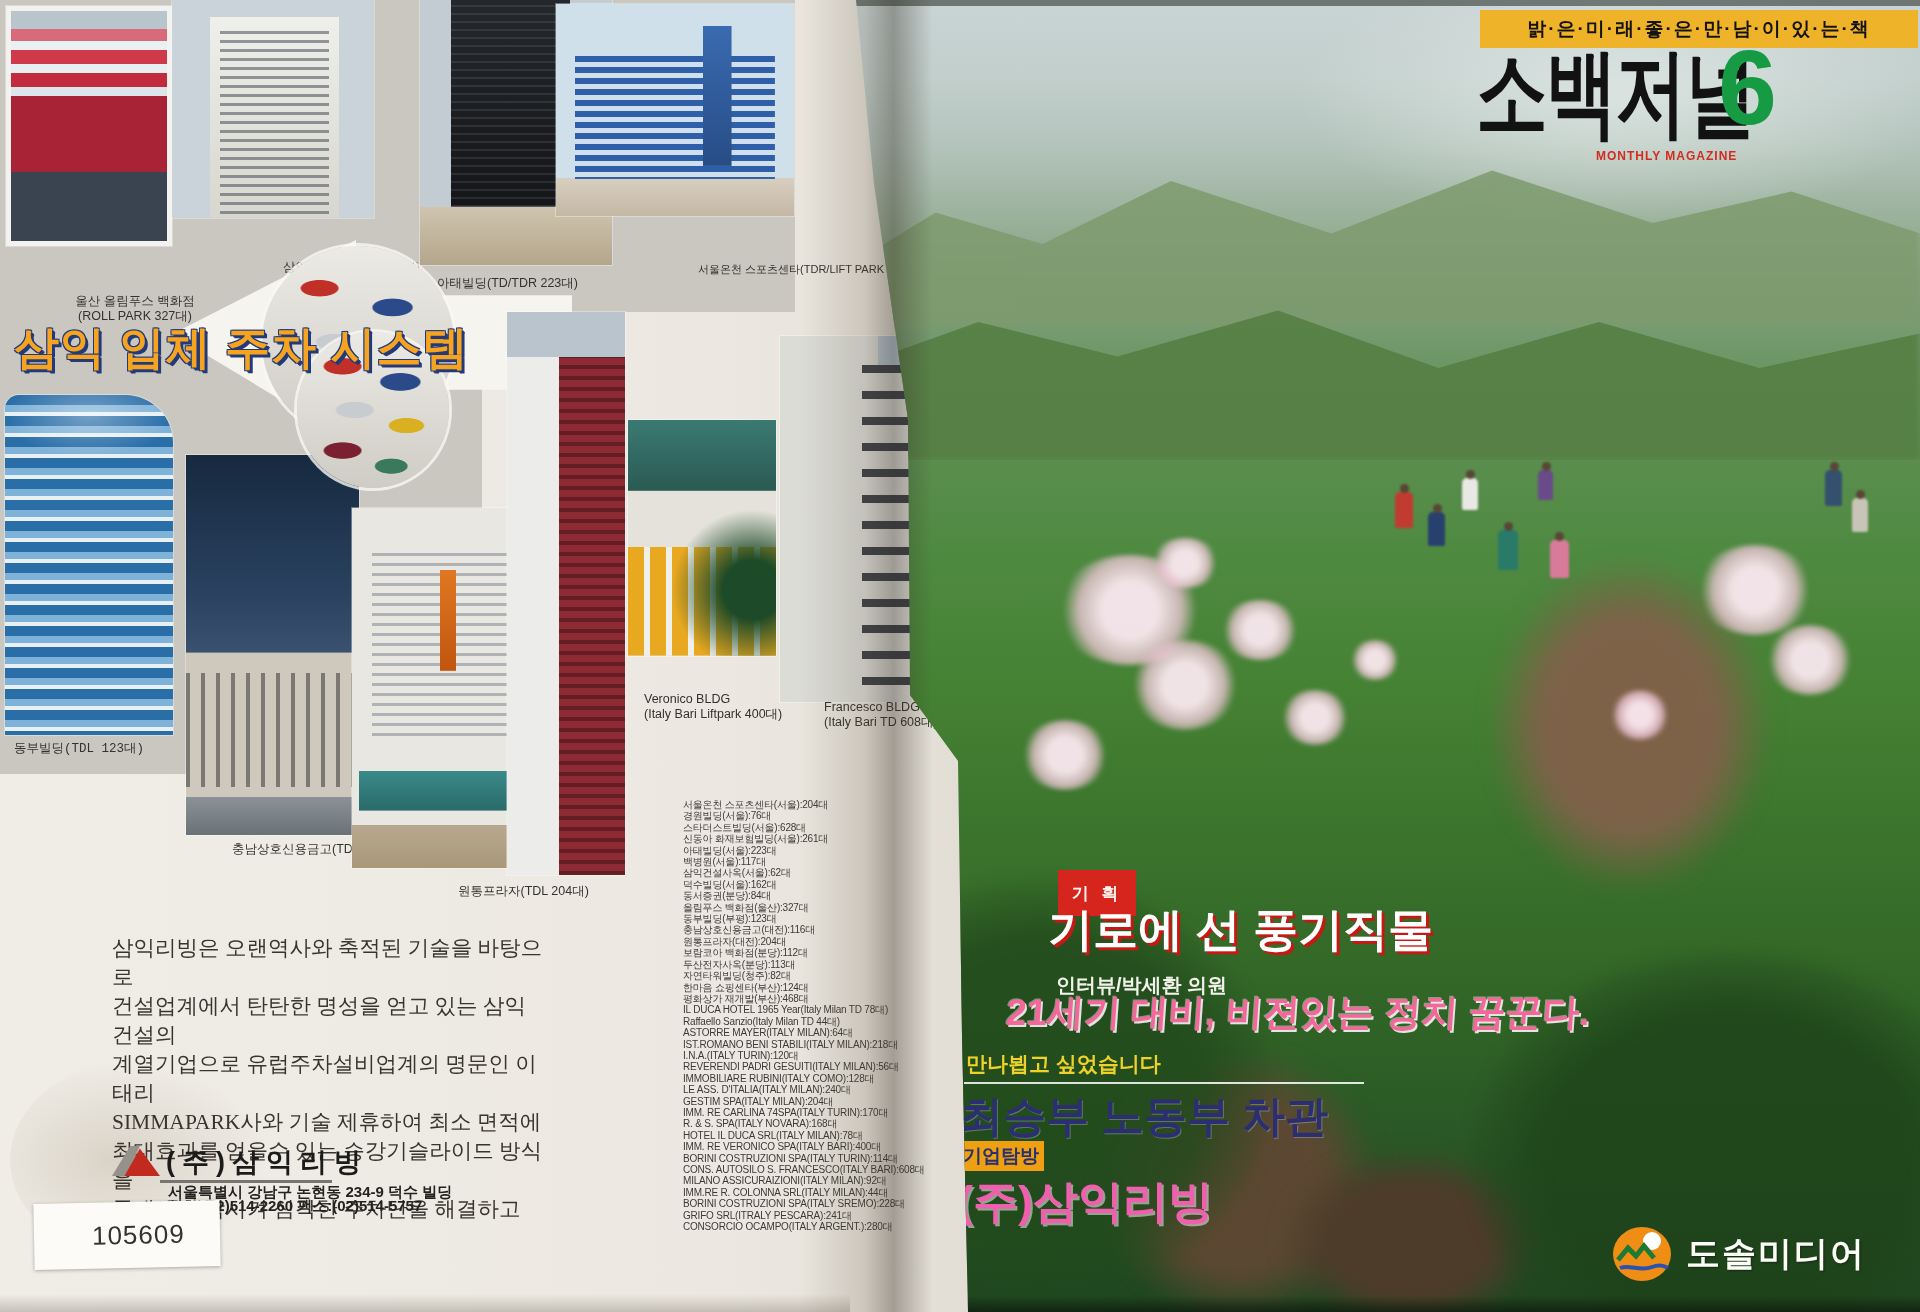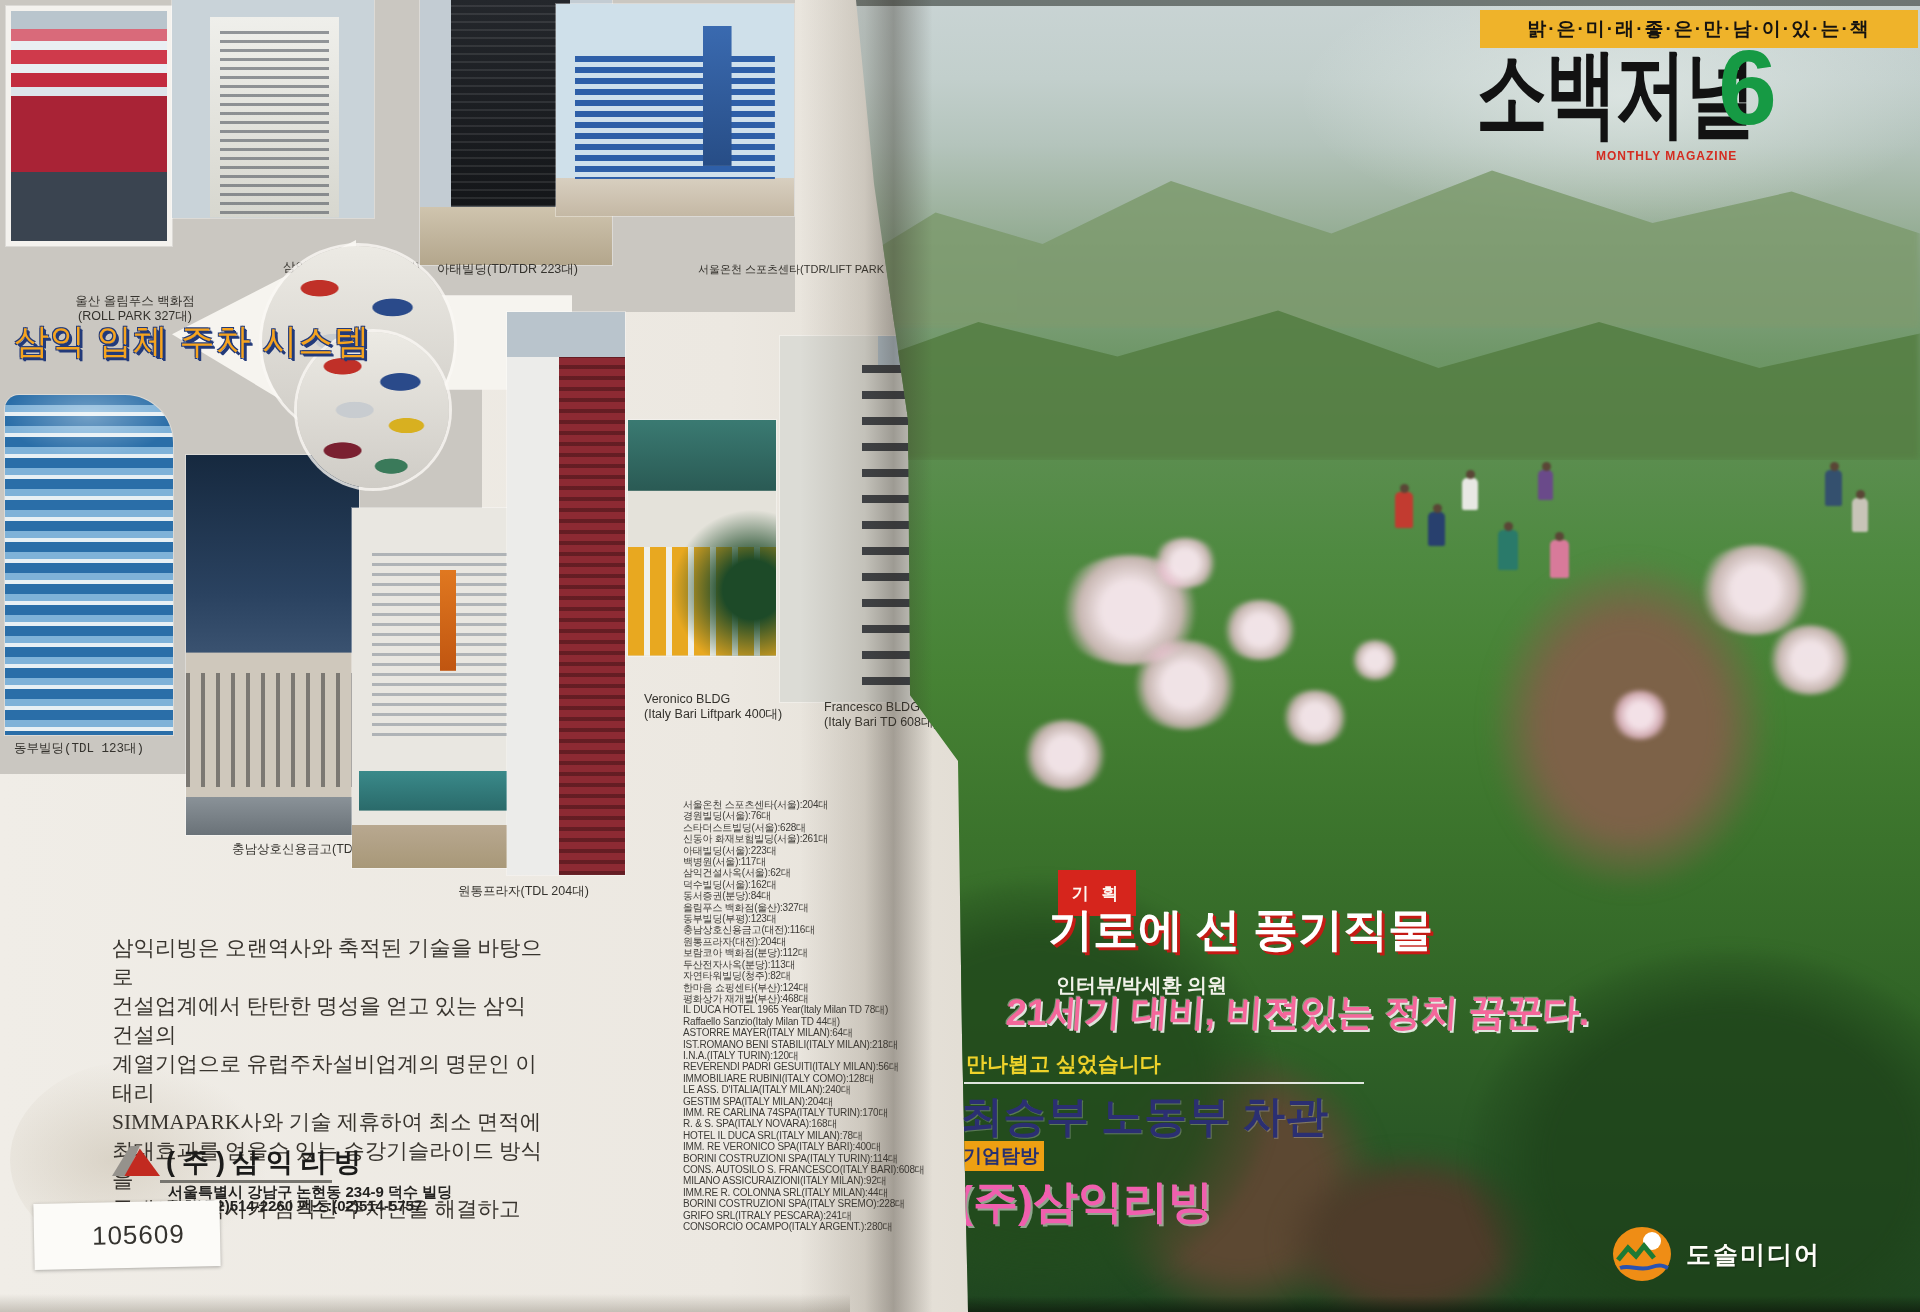--- a/index.html
+++ b/index.html
@@ -86,21 +86,21 @@
     background:
       radial-gradient(ellipse 30px 13px at 30% 22%,#c03028 0 60%,rgba(0,0,0,0) 66%),
       radial-gradient(ellipse 32px 14px at 68% 32%,#2a4a8a 0 60%,rgba(0,0,0,0) 66%),
       radial-gradient(ellipse 30px 13px at 38% 50%,#c8ccd0 0 60%,rgba(0,0,0,0) 66%),
       radial-gradient(ellipse 28px 12px at 72% 60%,#d8b020 0 60%,rgba(0,0,0,0) 66%),
       radial-gradient(ellipse 30px 13px at 30% 76%,#7a2030 0 60%,rgba(0,0,0,0) 66%),
       radial-gradient(ellipse 26px 12px at 62% 86%,#3a7a5a 0 60%,rgba(0,0,0,0) 66%),
       linear-gradient(#eceae4,#cfccc6);}
   #cars1{left:262px;top:246px;width:192px;height:192px;}
   #cars2{left:297px;top:332px;width:152px;height:156px;}
-  .ad-headline{left:14px;top:318px;z-index:5;font-size:35px;font-weight:normal;letter-spacing:1px;
+  .ad-headline{left:14px;top:318px;z-index:5;font-size:45px;font-weight:bold;letter-spacing:1px;
     color:#f6a41f;white-space:nowrap;
     text-shadow:3px 3px 0 #223a7a,-1px -1px 0 #223a7a,1px -1px 0 #223a7a,-1px 1px 0 #223a7a,2px 2px 0 #223a7a;}
   
   .bldg-list{left:683px;top:799px;z-index:3;font-size:10px;line-height:11.4px;
     letter-spacing:-.2px;color:#3c3a36;white-space:nowrap;}
   .para{left:112px;top:934px;width:432px;z-index:3;font-family:"Liberation Serif",serif;
     font-size:21.5px;line-height:29px;color:#38342e;white-space:pre-line;}
   .logo{left:112px;top:1146px;width:48px;height:30px;z-index:3;}
   .logo i{position:absolute;inset:0;display:block;}
   .logo .g{background:#95928c;clip-path:polygon(38% 0,58% 0,30% 100%,0 100%);}
@@ -155,21 +155,21 @@
     color:#f4679b;white-space:nowrap;transform:skewX(-4deg);
     text-shadow:2px 2px 0 rgba(255,255,255,.85),-1px -1px 0 rgba(255,255,255,.4);}
   #meet-label{position:absolute;left:116px;top:1050px;z-index:6;font-size:21px;font-weight:bold;color:#eed22a;white-space:nowrap;}
   .meet-line{position:absolute;left:114px;top:1082px;width:400px;height:2px;background:rgba(255,255,255,.85);z-index:6;}
   #meet-name{position:absolute;left:110px;top:1088px;z-index:6;font-size:43px;font-weight:900;color:#2b2f72;
     white-space:nowrap;text-shadow:1px 1px 0 rgba(255,255,255,.25);}
   #visit-label{left:108px;top:1141px;width:86px;height:30px;background:#eea012;color:#273070;font-size:19px;}
   #visit-name{position:absolute;left:108px;top:1172px;z-index:6;font-size:45px;font-weight:900;color:#f05fae;
     white-space:nowrap;text-shadow:2px 2px 0 rgba(255,255,255,.5);}
   .publisher{position:absolute;left:762px;top:1226px;z-index:6;display:flex;align-items:center;gap:10px;}
-  .publisher b{font-size:25px;font-weight:900;color:#fdfdf8;letter-spacing:2px;
+  .publisher b{font-size:34px;font-weight:900;color:#fdfdf8;letter-spacing:2px;
     text-shadow:1px 1px 2px rgba(0,0,0,.4);white-space:nowrap;}
   .spine{left:800px;top:0;width:170px;height:1312px;z-index:8;pointer-events:none;
     background:linear-gradient(90deg,rgba(70,60,45,0) 0%,rgba(85,75,58,.18) 38%,rgba(55,48,38,.38) 55%,rgba(70,60,45,0) 78%);}
 </style>
 </head>
 <body>
 
 <div class="spread">
 
   <div class="abs panel-top"></div>
@@ -177,21 +177,21 @@
   <div class="abs stain"></div>
 
   <div class="ph" id="ph-ulsan"></div>
   <div class="cap" style="left:30px;top:294px;width:210px;text-align:center;">울산 올림푸스 백화점
 (ROLL PARK 327대)</div>
 
   <div class="ph" id="ph-samik"></div>
   <div class="cap" style="left:283px;top:260px;">삼익건설사옥(TD 152대)</div>
 
   <div class="ph" id="ph-atae"></div>
-  <div class="cap" style="left:437px;top:262px;">아태빌딩(TD/TDR 223대)</div>
+  <div class="cap" style="left:437px;top:276px;">아태빌딩(TD/TDR 223대)</div>
 
   <div class="ph" id="ph-oncheon"></div>
   <div class="cap" style="left:698px;top:262px;font-size:11px;white-space:nowrap;">서울온천 스포츠센타(TDR/LIFT PARK 204대)</div>
 
   <div class="abs arrow"></div>
   <div class="cars" id="cars1"></div>
   <div class="cars" id="cars2"></div>
 
   <div class="abs ad-headline">삼익 입체 주차 시스템</div>
 

